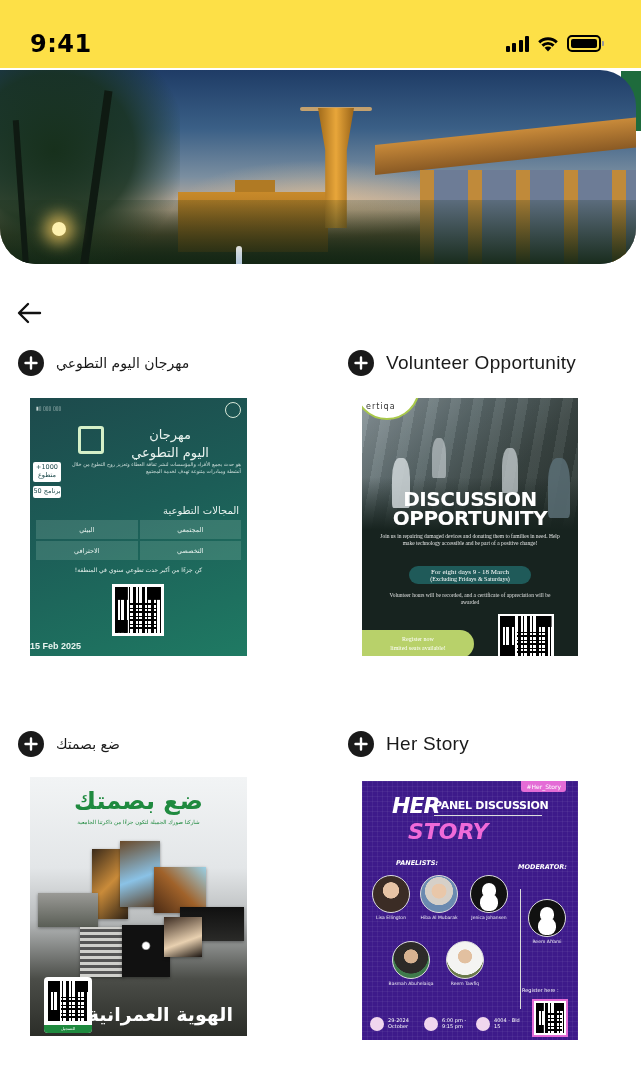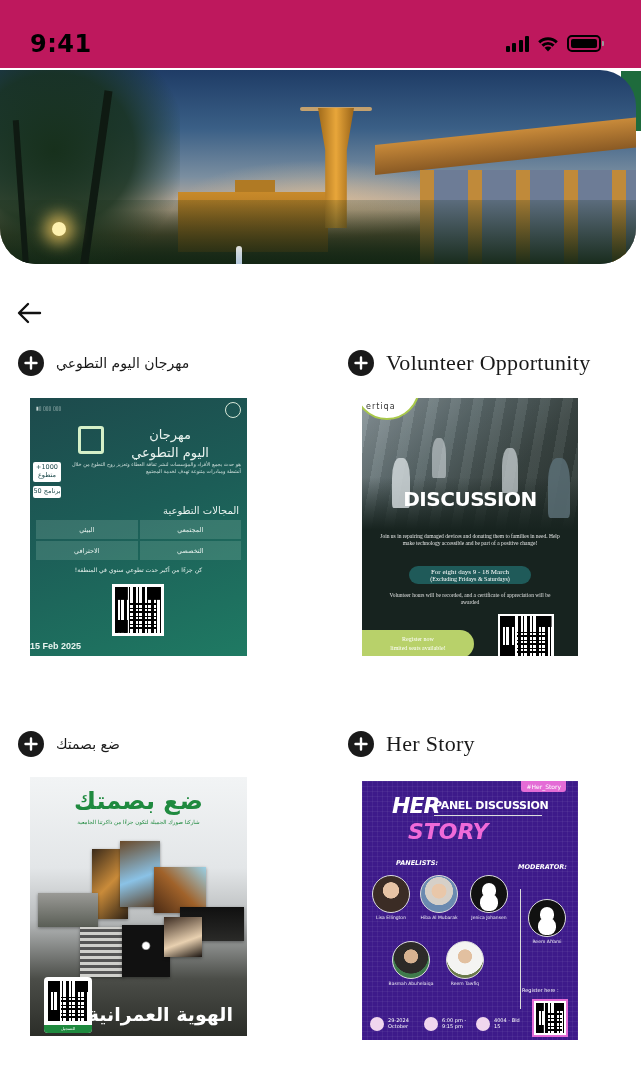--- a/index.html
+++ b/index.html
@@ -1,20 +1,20 @@
 <!DOCTYPE html>
 <html><head>
 <meta charset="utf-8">
 <style>
   * { box-sizing: border-box; margin: 0; padding: 0; }
   html, body { width: 641px; height: 1077px; background: #ffffff; overflow: hidden; }
   body { font-family: "Liberation Sans", sans-serif; color: #111; position: relative; }
 
   
-  .status-bar { position: absolute; left: 0; top: 0; width: 641px; height: 68px; background: #be185d; }
+  .status-bar { position: absolute; left: 0; top: 0; width: 641px; height: 68px; background: #fde047; }
   .status-time { position: absolute; left: 30px; top: 30px; font-size: 24px; font-weight: 600; letter-spacing: 0.5px; color: #000; font-family: "DejaVu Sans", sans-serif; }
   .status-icons { position: absolute; right: 40px; top: 35px; display: flex; align-items: center; gap: 8px; }
   .signal { display: flex; align-items: flex-end; gap: 2.5px; height: 16px; }
   .signal span { display: block; width: 4px; background: #000; border-radius: 1px; }
   .battery { width: 34px; height: 17px; border: 2px solid #000; border-radius: 5px; position: relative; padding: 2px; }
   .battery::after { content: ""; position: absolute; right: -5px; top: 4px; width: 2px; height: 5px; background: #999; border-radius: 0 1px 1px 0; }
   .battery-fill { width: 100%; height: 100%; background: #000; border-radius: 2px; }
 
   
   .hero-wrap { position: absolute; left: 0; top: 68px; width: 641px; height: 198px; }
@@ -35,21 +35,21 @@
   .hero .lamp { position: absolute; left: 52px; top: 152px; width: 14px; height: 14px; border-radius: 50%; background: #fff2b0; box-shadow: 0 0 16px 8px rgba(255,210,100,0.75); }
   .hero .fountain { position: absolute; left: 236px; top: 176px; width: 6px; height: 18px; background: linear-gradient(#fff, #cfe4ff); border-radius: 3px 3px 0 0; opacity: 0.85; }
 
   
   .back-btn { position: absolute; left: 12px; top: 296px; width: 34px; height: 34px; display: flex; align-items: center; justify-content: center; cursor: pointer; }
 
   
   .card { position: absolute; width: 300px; }
   .card-head { position: absolute; top: 0; height: 30px; display: flex; align-items: center; gap: 12px; width: 300px; }
   .plus-btn { width: 26px; height: 26px; border-radius: 50%; background: #1a1a1a; display: flex; align-items: center; justify-content: center; flex-shrink: 0; cursor: pointer; }
-  .card-title { font-size: 22px; color: #1a1a1a; letter-spacing: 0.3px; white-space: nowrap; font-family: Liberation Serif, serif; }
+  .card-title { font-size: 19px; color: #1a1a1a; letter-spacing: 0.3px; white-space: nowrap; }
   .card-title.ar { font-family: "DejaVu Sans", sans-serif; font-size: 14px; }
   .poster { position: absolute; overflow: hidden; cursor: pointer; }
 
   
   .p1 { background: linear-gradient(160deg, #1d4a4c 0%, #1c5d57 45%, #1f7a63 100%); color: #e9f3ef; font-family: "DejaVu Sans", sans-serif; }
   .p1 .logos { position: absolute; top: 4px; left: 0; right: 0; height: 16px; }
   .p1 .logo-l { position: absolute; left: 6px; top: 3px; font-size: 5px; opacity: 0.8; }
   .p1 .logo-r { position: absolute; right: 6px; top: 0; width: 16px; height: 16px; border: 1px solid #d8e8d8; border-radius: 50%; }
   .p1 .big16 { position: absolute; left: 48px; top: 28px; width: 26px; height: 28px; border: 3px solid #d5f0c8; border-radius: 3px; }
   .p1 .title-ar { position: absolute; right: 38px; top: 28px; font-size: 13px; text-align: center; line-height: 1.35; letter-spacing: 2px; }
@@ -222,20 +222,21 @@
       <div class="person" style="left:30px;top:60px;width:18px;height:50px;"></div>
       <div class="person" style="left:70px;top:40px;width:14px;height:40px;opacity:.6"></div>
       <div class="person" style="left:140px;top:50px;width:16px;height:45px;opacity:.7"></div>
       <div class="person" style="left:186px;top:60px;width:22px;height:60px;background:#5b6f76;"></div>
     </div>
     <div class="logo-circle">
       <div class="logo-text" style="top:46px">ertiqa</div>
     </div>
     <div class="h1">
       <div>DISCUSSION</div>
+      <div>OPPORTUNITY</div>
     </div>
     <div class="body">Join us in repairing damaged devices and donating them to families in need. Help make technology accessible and be part of a positive change!</div>
     <div class="days">
       <b>For eight days  9 - 18 March</b>
       <span>(Excluding Fridays &amp; Saturdays)</span>
     </div>
     <div class="cert">Volunteer hours will be recorded, and a certificate of appreciation will be awarded</div>
     <div class="reg">
       <div>Register now</div>
       <div>limited seats available!</div>

